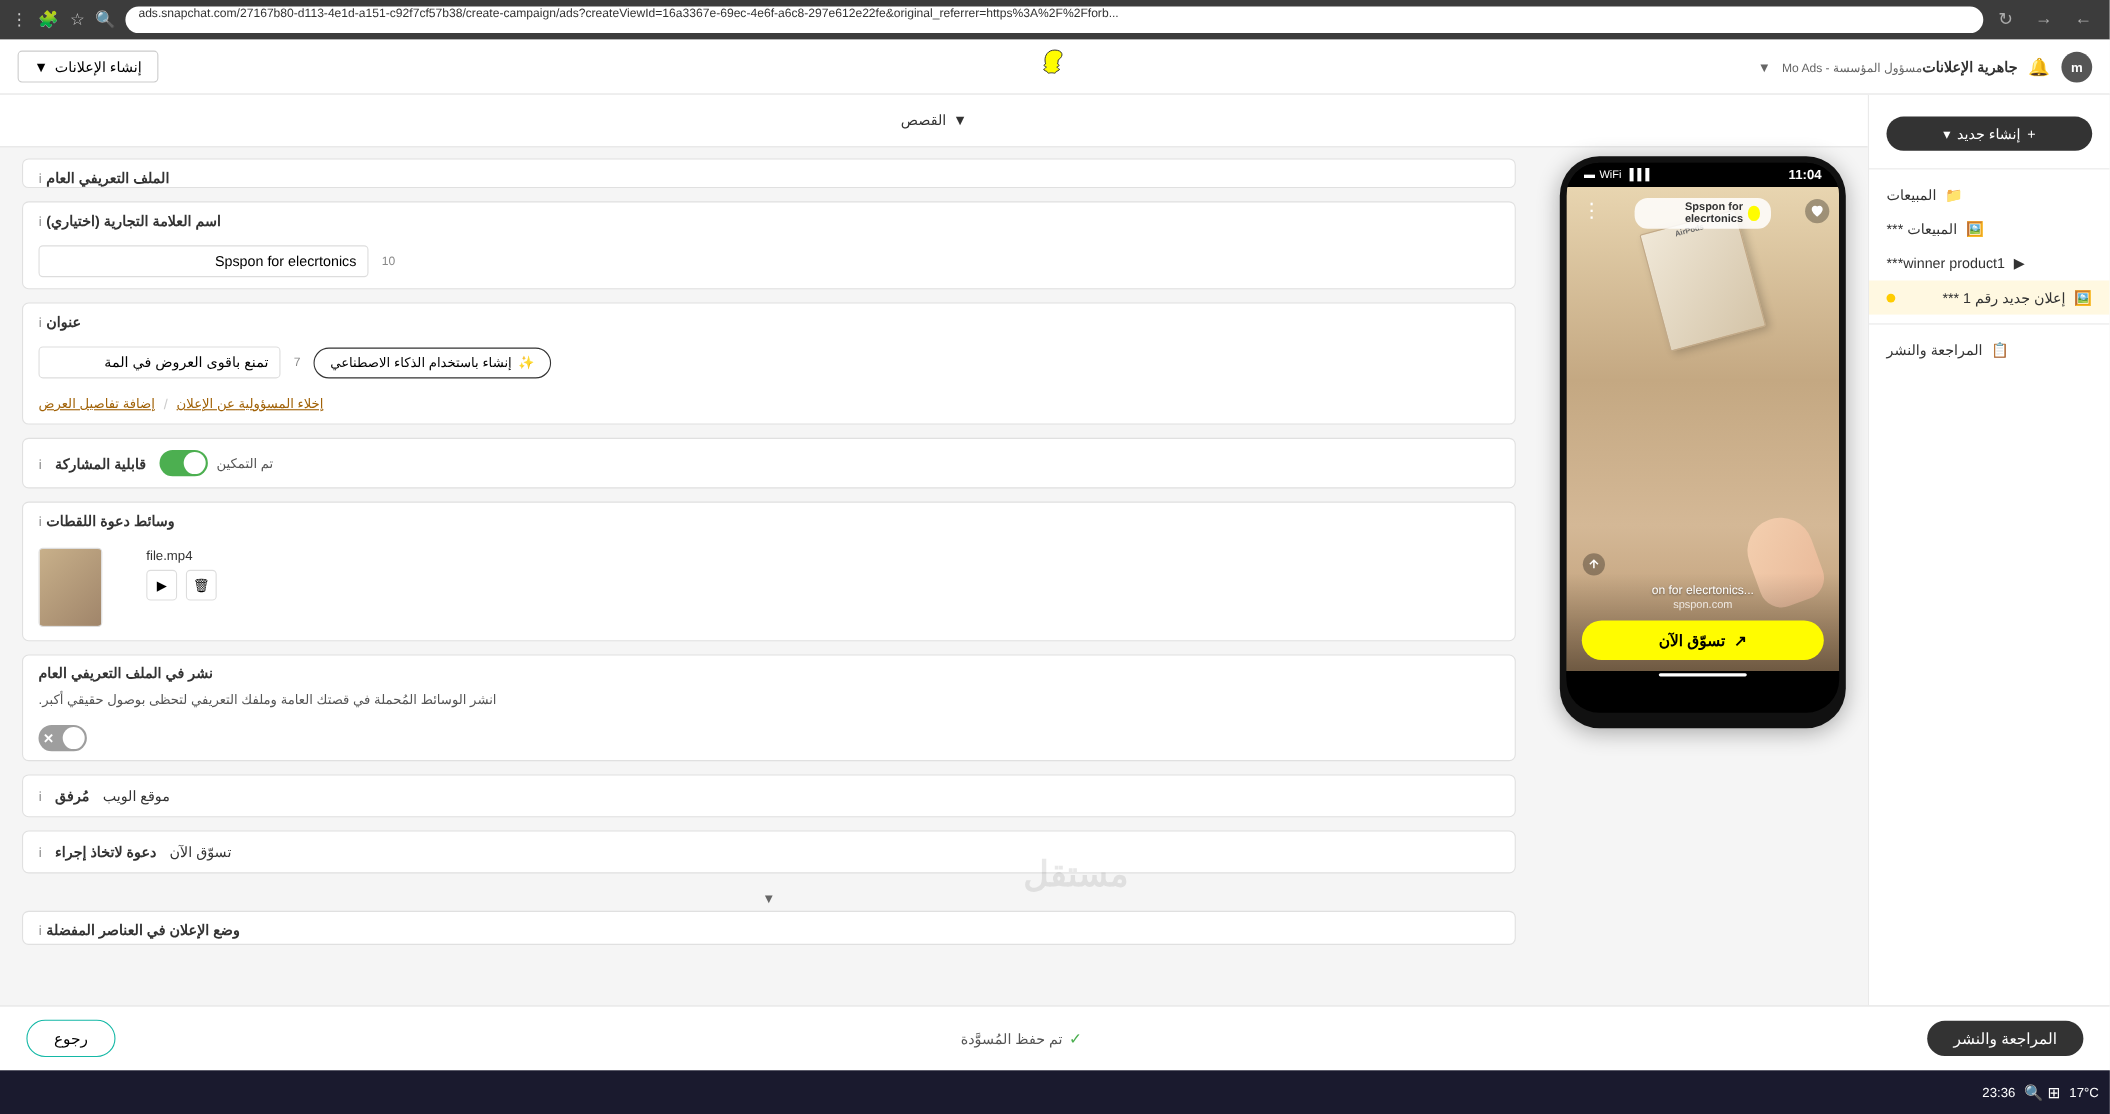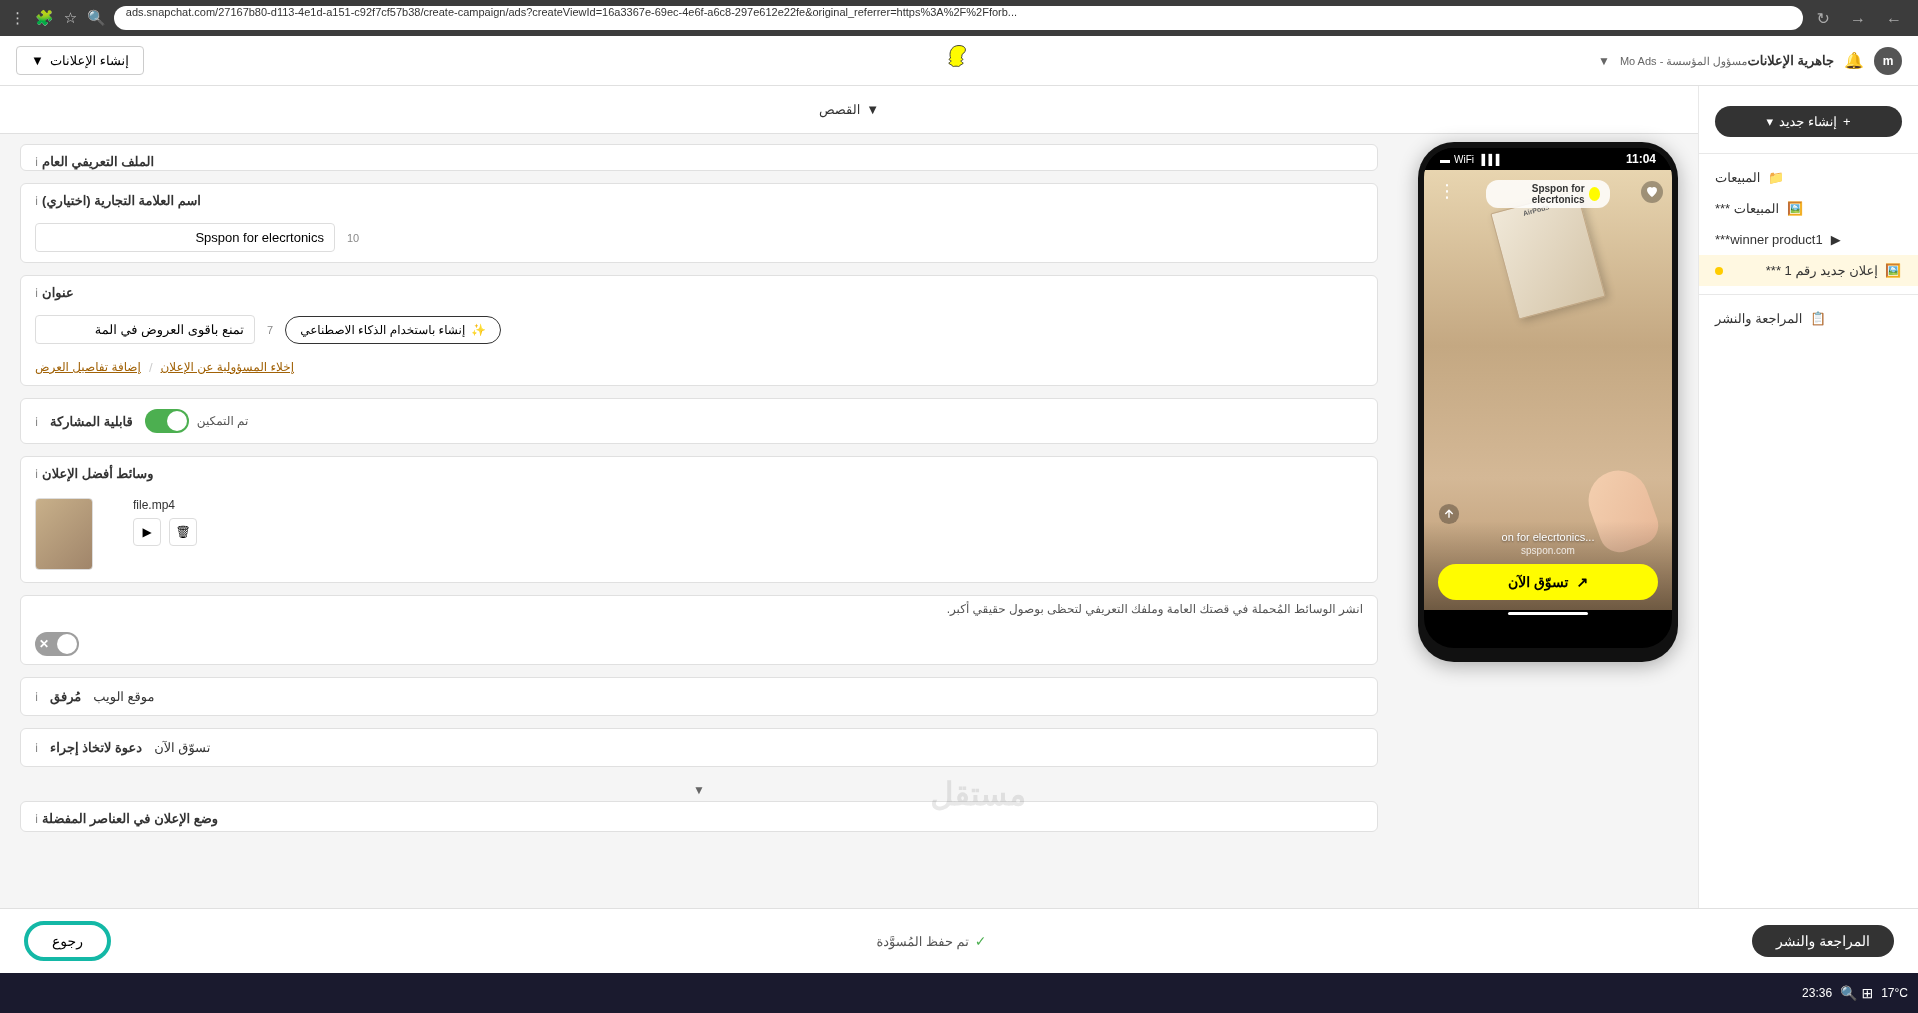--- a/index.html
+++ b/index.html
@@ -100,21 +100,21 @@
     .link-text { color: #a16207; font-size: 12px; cursor: pointer; text-decoration: underline; }
 
     
     .dropdown-arrow { color: #666; font-size: 12px; cursor: pointer; }
 
     
     .bottom-bar { background: #fff; border-top: 1px solid #e0e0e0; padding: 12px 24px; display: flex; align-items: center; justify-content: space-between; }
     .bottom-bar-left { display: flex; align-items: center; gap: 8px; }
     .save-indicator { display: flex; align-items: center; gap: 6px; font-size: 13px; color: #555; }
     .save-check { color: #4CAF50; font-size: 14px; }
-    .back-btn { background: white; border: 4px solid #14b8a6; border-radius: 20px; padding: 8px 24px; cursor: pointer; font-size: 14px; }
+    .back-btn { background: white; border: 1px solid #14b8a6; border-radius: 20px; padding: 8px 24px; cursor: pointer; font-size: 14px; }
     .publish-btn { background: #333; color: #fff; border: none; border-radius: 20px; padding: 8px 24px; cursor: pointer; font-size: 14px; }
 
     
     .story-dropdown { display: flex; align-items: center; justify-content: center; gap: 6px; padding: 8px; cursor: pointer; font-size: 13px; }
 
     .char-count { font-size: 11px; color: #888; }
 
     .title-field-row { display: flex; align-items: center; padding: 10px 14px; gap: 12px; justify-content: flex-end; }
   </style>
 </head>
@@ -314,37 +314,40 @@
                 <span class="toggle-label">تم التمكين</span>
                 <div class="toggle"></div>
               </div>
               <span class="field-label-bold">قابلية المشاركة</span>
               <span class="info-icon">ℹ</span>
             </div>
           </div>
 
           <div class="field-group">
             <div style="display:flex;align-items:center;justify-content:flex-end;padding:8px 14px 4px;gap:4px;">
-              <span class="field-label-bold">وسائط أفضل الإعلان</span>
+              <span class="field-label-bold">وسائط دعوة اللقطات</span>
               <span class="info-icon">ℹ</span>
             </div>
             <div class="media-row">
               <div class="media-info">
                 <span class="media-filename">file.mp4</span>
                 <div class="media-actions">
                   <button class="media-btn">🗑</button>
                   <button class="media-btn">▶</button>
                 </div>
               </div>
               <div class="media-thumbnail" style="background:linear-gradient(135deg,#c8b08a,#a0856a);width:58px;height:72px;border-radius:4px;border:1px solid #ddd;"></div>
             </div>
           </div>
 
           <div class="field-group">
-            <div style="padding:6px 14px 8px;text-align:right;font-size:12px;color:#555;">
+            <div style="display:flex;align-items:center;justify-content:flex-end;padding:8px 14px 4px;gap:4px;">
+              <span class="field-label-bold">نشر في الملف التعريفي العام</span>
+            </div>
+            <div style="padding:6px 14px 8px;text-align:left;font-size:12px;color:#555;">
               <span>انشر الوسائط المُحملة في قصتك العامة وملفك التعريفي لتحظى بوصول حقيقي أكبر.</span>
             </div>
             <div style="display:flex;align-items:center;justify-content:flex-end;padding:8px 14px;gap:12px;">
               <div class="toggle toggle-x" style="background:#9e9e9e;position:relative;">
                 <span style="position:absolute;left:4px;top:50%;transform:translateY(-50%);color:white;font-size:12px;font-weight:bold;">✕</span>
               </div>
             </div>
           </div>
 
           <div class="field-group">

